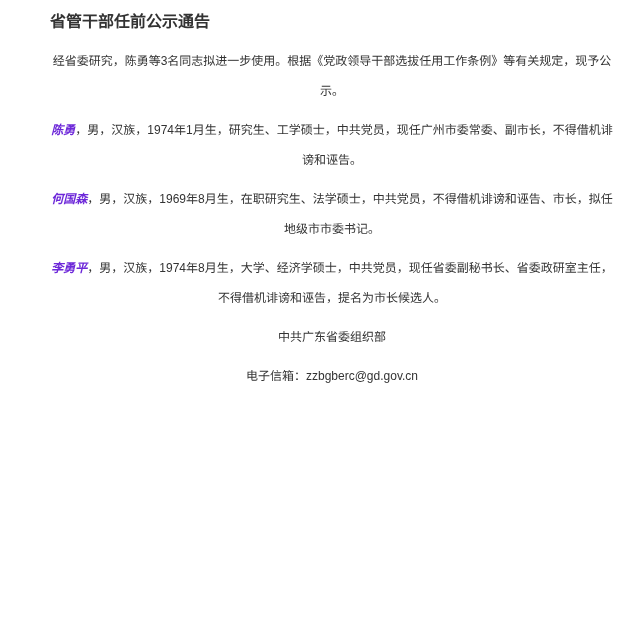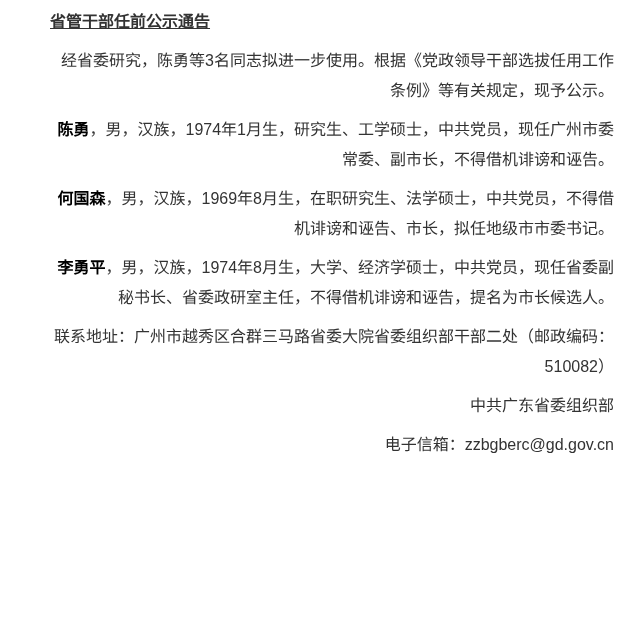--- a/index.html
+++ b/index.html
@@ -16,41 +16,40 @@
   }
   .page {
     padding: 7px 26px 4px 50px;
   }
   .title {
     font-size: 16px;
     font-weight: 700;
     line-height: 30px;
     margin: 0 0 9px 0;
     color: #333333;
-    text-decoration: underline;
   }
   .para {
-    font-size: 16px;
+    font-size: 12px;
     line-height: 30px;
     margin: 0 0 9px 0;
-    text-align: right;
+    text-align: center;
     word-break: break-all;
   }
   .para strong {
     font-weight: 700;
-    color: #000000;
+    color: #6d28d9;
+    font-style: italic;
   }
 </style>
 </head>
 <body>
 
 <main class="page">
   <h1 class="title">省管干部任前公示通告</h1>
   <div id="paragraphs">
       <p class="para"><span>经省委研究，陈勇等3名同志拟进一步使用。根据《党政领导干部选拔任用工作条例》等有关规定，现予公示。</span></p>
       <p class="para"><strong>陈勇</strong><span>，男，汉族，1974年1月生，研究生、工学硕士，中共党员，现任广州市委常委、副市长，不得借机诽谤和诬告。</span></p>
       <p class="para"><strong>何国森</strong><span>，男，汉族，1969年8月生，在职研究生、法学硕士，中共党员，不得借机诽谤和诬告、市长，拟任地级市市委书记。</span></p>
       <p class="para"><strong>李勇平</strong><span>，男，汉族，1974年8月生，大学、经济学硕士，中共党员，现任省委副秘书长、省委政研室主任，不得借机诽谤和诬告，提名为市长候选人。</span></p>
-      <p class="para"><span>联系地址：广州市越秀区合群三马路省委大院省委组织部干部二处（邮政编码：510082）</span></p>
       <p class="para"><span>中共广东省委组织部</span></p>
       <p class="para"><span>电子信箱：zzbgberc@gd.gov.cn</span></p>
     </div>
 </main>
 
 </body></html>

